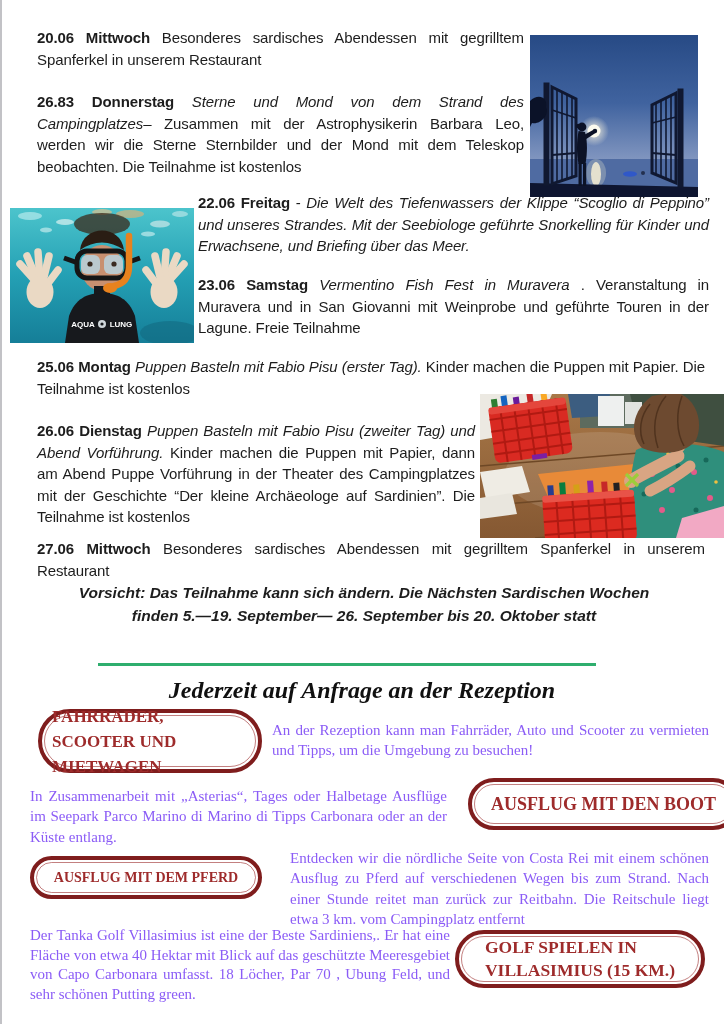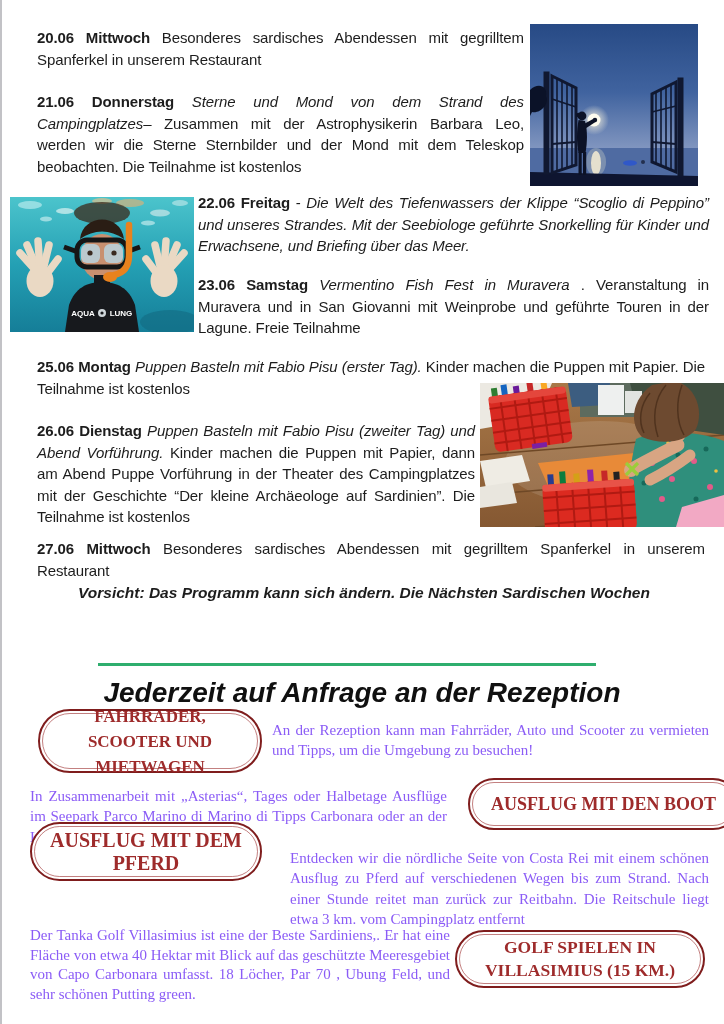--- a/index.html
+++ b/index.html
@@ -4,36 +4,36 @@
 <style>
   html,body{margin:0;padding:0;background:#ffffff;}
   .page{
     position:relative;width:724px;height:1024px;background:#ffffff;
     font-family:"Liberation Sans",sans-serif;color:#1d1d1d;overflow:hidden;
     border-left:2px solid #c2c2c6;box-sizing:border-box;
   }
   .entry{position:absolute;font-size:15px;line-height:21.5px;text-align:justify;letter-spacing:-0.1px;}
   .entry .b{font-weight:bold;}
   .entry .i{font-style:italic;}
-  .photo{position:absolute;}
+  .photo{position:absolute;margin-top:11px;}
   .photo svg{display:block;}
   .notice{position:absolute;left:40px;top:581px;width:644px;text-align:center;
     font-weight:bold;font-style:italic;font-size:15.5px;line-height:23px;}
   .divider{position:absolute;left:96px;top:663px;width:498px;height:3px;background:#2fae6e;}
   .heading{position:absolute;left:30px;top:677px;width:660px;text-align:center;
-    font-family:Liberation Sans, sans-serif;font-weight:bold;font-style:italic;font-size:28px;color:#101010;}
-  .badge{position:absolute;border:2px solid #7f1d1d;color:#9e2b2b;
-    font-family:"Liberation Serif",serif;font-weight:bold;text-align:center;
+    font-family:Liberation Serif, serif;font-weight:bold;font-style:italic;font-size:24px;color:#101010;}
+  .badge{position:absolute;border:4px solid #7f1d1d;color:#9e2b2b;
+    font-family:"Liberation Serif",serif;font-weight:bold;text-align:left;
     display:flex;align-items:center;justify-content:center;box-sizing:border-box;background:#fff;}
   .badge::after{content:"";position:absolute;inset:2px;border:1px solid rgba(155,43,43,.6);
     border-radius:inherit;pointer-events:none;}
   .badge-bikes{left:36px;top:709px;width:224px;height:64px;border-radius:34px;font-size:17px;line-height:25px;}
   .badge-bikes .bt{width:196px;}
   .badge-boat{left:466px;top:778px;width:271px;height:52px;border-radius:28px;font-size:18px;}
-  .badge-horse{left:28px;top:822px;width:232px;height:59px;border-radius:30px;font-size:20px;}
+  .badge-horse{left:28px;top:856px;width:232px;height:43px;border-radius:30px;font-size:14px;}
   .badge-golf{left:453px;top:930px;width:250px;height:58px;border-radius:36px;font-size:17.5px;line-height:23px;}
   .serif-text{position:absolute;font-family:"Liberation Serif",serif;font-size:15px;line-height:20.3px;
     text-align:justify;color:#8b5cf6;}
   .t-rental{left:270px;top:720px;width:437px;}
   .t-boat{left:28px;top:786px;width:417px;}
   .t-horse{left:288px;top:848px;width:419px;}
   .t-golf{left:28px;top:926px;width:420px;line-height:19.6px;}
   .e1{left:35px;top:27px;width:487px;}
   .e2{left:35px;top:91px;width:487px;}
   .e3{left:196px;top:192px;width:511px;}
@@ -47,40 +47,41 @@
 </style>
 </head>
 <body>
 
 <div class="page">
 
   <div class="entry e1">
     <span class="b">20.06 Mittwoch</span><span></span><span class="i"></span><span> Besonderes sardisches Abendessen mit gegrilltem Spanferkel in unserem Restaurant</span>
   </div>
   <div class="entry e2">
-    <span class="b">21.06 Donnerstag</span><span></span><span class="i"> Sterne und Mond von dem Strand des Campingplatzes–</span><span> Zusammen mit der Astrophysikerin Barbara Leo, werden wir die Sterne Sternbilder und der Mond mit dem Teleskop beobachten. Die Teilnahme ist kostenlos</span>
+    <span class="b">26.83 Donnerstag</span><span></span><span class="i"> Sterne und Mond von dem Strand des Campingplatzes–</span><span> Zusammen mit der Astrophysikerin Barbara Leo, werden wir die Sterne Sternbilder und der Mond mit dem Teleskop beobachten. Die Teilnahme ist kostenlos</span>
   </div>
   <div class="entry e3">
     <span class="b">22.06 Freitag</span><span>  - </span><span class="i">Die Welt des Tiefenwassers der Klippe “Scoglio di Peppino” und unseres Strandes. Mit der Seebiologe geführte Snorkelling für Kinder und Erwachsene, und Briefing über das Meer.</span><span></span>
   </div>
   <div class="entry e4">
     <span class="b">23.06 Samstag</span><span></span><span class="i"> Vermentino Fish Fest in Muravera</span><span> . Veranstaltung in Muravera und in San Giovanni mit Weinprobe und geführte Touren in der Lagune.  Freie Teilnahme</span>
   </div>
   <div class="entry e5">
     <span class="b">25.06 Montag</span><span></span><span class="i"> Puppen Basteln mit Fabio Pisu (erster Tag).</span><span> Kinder machen die Puppen mit Papier.  Die Teilnahme ist kostenlos</span>
   </div>
   <div class="entry e6">
     <span class="b">26.06 Dienstag</span><span></span><span class="i"> Puppen Basteln mit Fabio Pisu (zweiter Tag) und Abend Vorführung.</span><span> Kinder machen die Puppen mit Papier, dann am Abend Puppe Vorführung in der Theater des Campingplatzes mit der Geschichte “Der kleine Archäeologe auf Sardinien”.  Die Teilnahme ist kostenlos</span>
   </div>
   <div class="entry e7">
     <span class="b">27.06 Mittwoch</span><span></span><span class="i"></span><span>  Besonderes sardisches Abendessen mit gegrilltem Spanferkel in unserem Restaurant</span>
   </div>
 
   <div class="notice">
-    <div>Vorsicht: Das Programm kann sich ändern.  Die Nächsten Sardischen Wochen</div>
+    <div>Vorsicht: Das Teilnahme kann sich ändern.  Die Nächsten Sardischen Wochen</div>
+    <div>finden 5.—19. September—  26. September bis 20. Oktober statt</div>
   </div>
 
   <div class="photo img-night">
     <svg width="168" height="162" viewBox="0 0 168 162">
       <defs>
         <linearGradient id="skyG" x1="0" y1="0" x2="0" y2="1">
           <stop offset="0" stop-color="#274a85"></stop>
             <stop offset="0.55" stop-color="#40639f"></stop>
             <stop offset="1" stop-color="#8095bf"></stop>
         </linearGradient>

